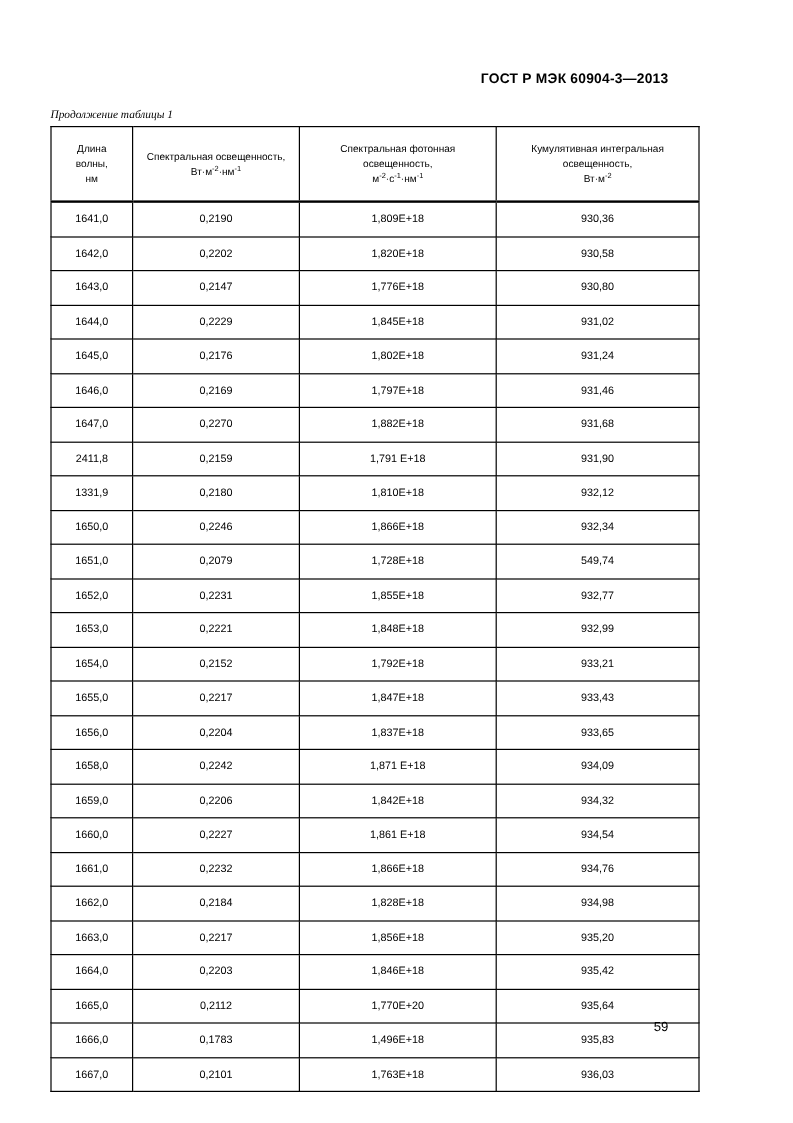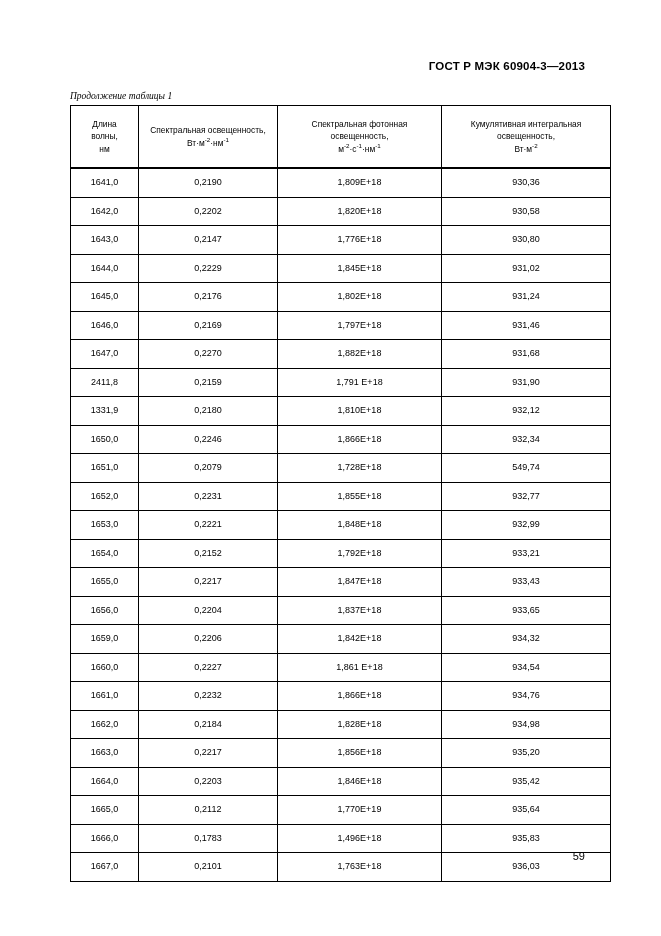--- a/index.html
+++ b/index.html
@@ -13,21 +13,20 @@
     font-family: "Liberation Sans", sans-serif;
     color: #000000;
     position: relative;
     overflow: hidden;
   }
   .page {
     position: relative;
     width: 599px;
     height: 936px;
     box-sizing: border-box;
-    margin-left: 28px;
   }
   .header {
     position: absolute;
     top: 60px;
     right: 42px;
     font-size: 11.5px;
     font-weight: bold;
     letter-spacing: 0.2px;
     white-space: nowrap;
   }
@@ -228,20 +227,26 @@
             <td>1,847E+18</td>
             <td>933,43</td>
           </tr>
           <tr>
             <td>1656,0</td>
             <td>0,2204</td>
             <td>1,837E+18</td>
             <td>933,65</td>
           </tr>
           <tr>
+            <td>1658,0</td>
+            <td>0,2242</td>
+            <td>1,871 E+18</td>
+            <td>934,09</td>
+          </tr>
+          <tr>
             <td>1659,0</td>
             <td>0,2206</td>
             <td>1,842E+18</td>
             <td>934,32</td>
           </tr>
           <tr>
             <td>1660,0</td>
             <td>0,2227</td>
             <td>1,861 E+18</td>
             <td>934,54</td>
@@ -266,21 +271,21 @@
           </tr>
           <tr>
             <td>1664,0</td>
             <td>0,2203</td>
             <td>1,846E+18</td>
             <td>935,42</td>
           </tr>
           <tr>
             <td>1665,0</td>
             <td>0,2112</td>
-            <td>1,770E+19</td>
+            <td>1,770E+20</td>
             <td>935,64</td>
           </tr>
           <tr>
             <td>1666,0</td>
             <td>0,1783</td>
             <td>1,496E+18</td>
             <td>935,83</td>
           </tr>
           <tr>
             <td>1667,0</td>

